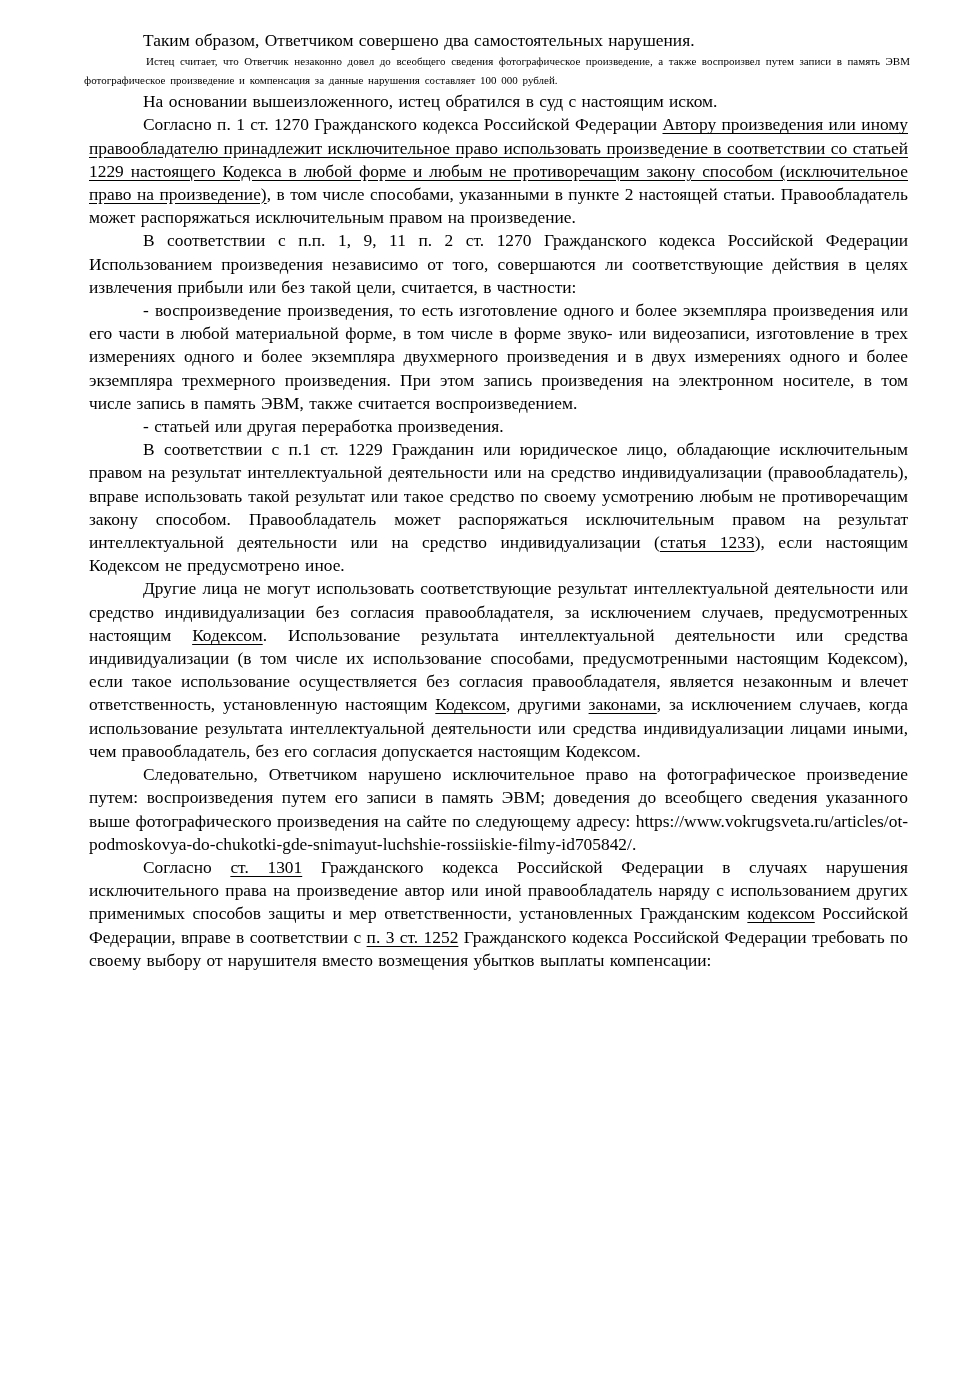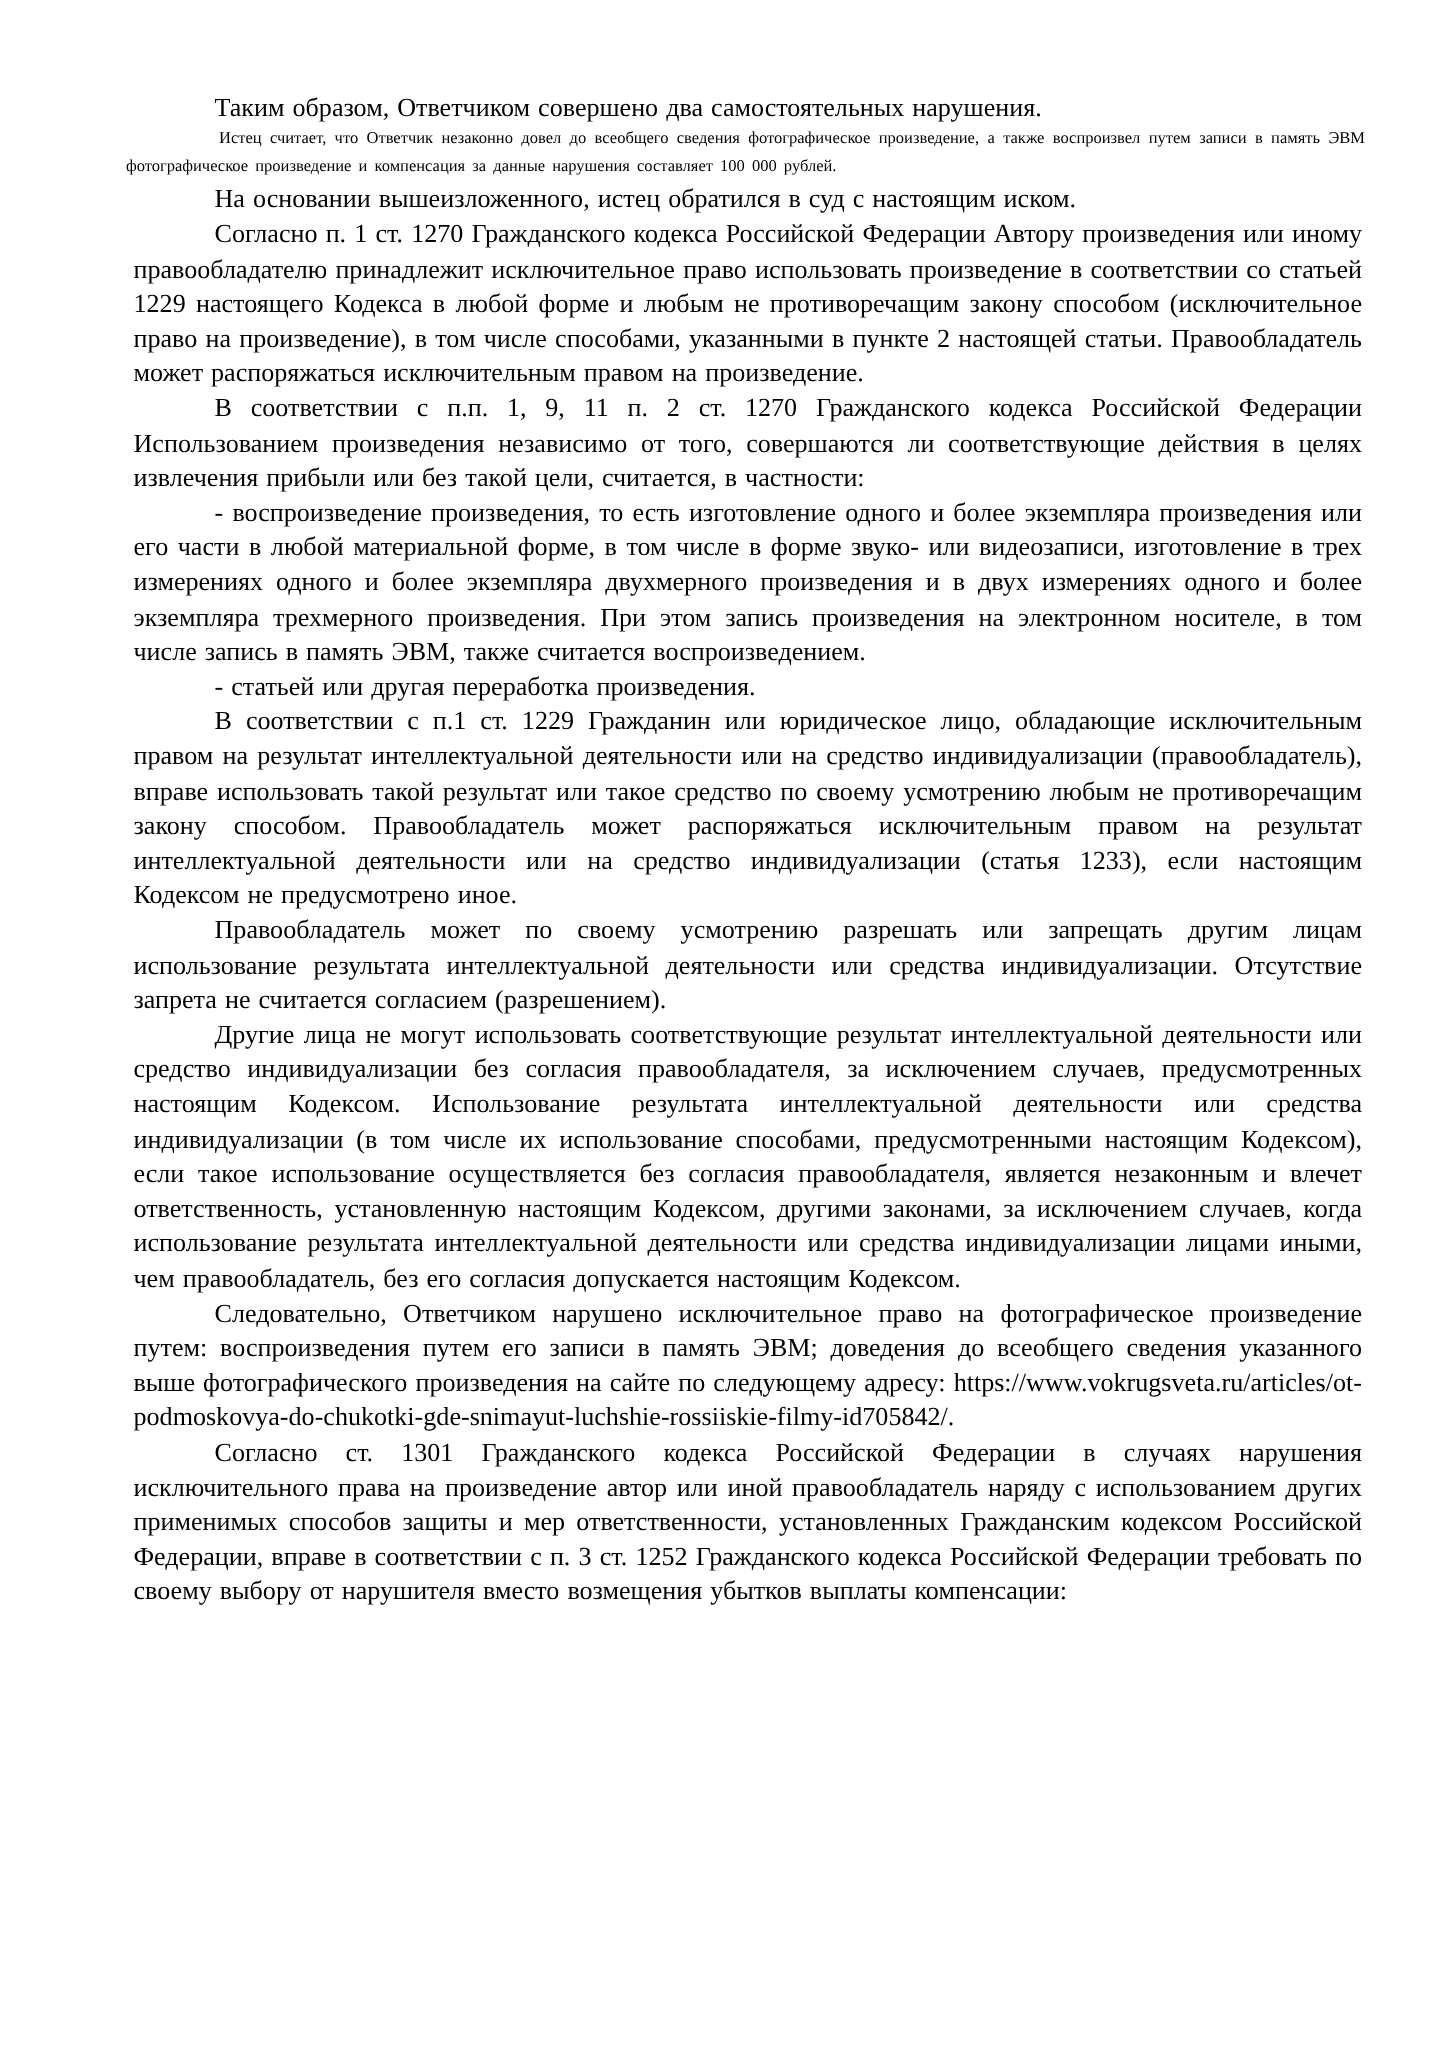--- a/index.html
+++ b/index.html
@@ -3,42 +3,42 @@
 <meta charset="utf-8">
 <style>
   html,body { margin:0; padding:0; background:#ffffff; }
   .page {
     position:relative;
     width:970px;
     height:1110px;
     box-sizing:border-box;
     background:#ffffff;
     color:#000000;
-    padding:60px 62px 0 89px;
+    padding:29px 62px 0 89px;
     font-family:"Liberation Serif","DejaVu Serif",serif;
     overflow:hidden;
   }
   .page p {
     margin:0;
     text-align:justify;
     font-size:17.4px;
     line-height:23.2px;
     text-indent:54px;
     hyphens:none;
     word-spacing:1px;
   }
   .page p.small {
     font-size:11px;
     line-height:19px;
     text-indent:62px;
     margin-left:-5px;
     margin-right:-2px;
     word-spacing:2px;
   }
-  .u { text-underline-offset:3px; }
+  .u { text-decoration:underline; text-underline-offset:3px; }
 </style>
 </head>
 <body>
 
 <div class="page">
 
   <p><span>Таким образом, Ответчиком совершено два самостоятельных нарушения.</span></p>
 
   <p class="small"><span>Истец считает, что Ответчик незаконно довел до всеобщего сведения фотографическое произведение, а также воспроизвел путем записи в память ЭВМ фотографическое произведение и компенсация за данные нарушения составляет 100 000 рублей.</span></p>
 
@@ -48,21 +48,20 @@
 
   <p><span>В соответствии с п.п. 1, 9, 11 п. 2 ст. 1270 Гражданского кодекса Российской Федерации Использованием произведения независимо от того, совершаются ли соответствующие действия в целях извлечения прибыли или без такой цели, считается, в частности:</span></p>
 
   <p><span>- воспроизведение произведения, то есть изготовление одного и более экземпляра произведения или его части в любой материальной форме, в том числе в форме звуко- или видеозаписи, изготовление в трех измерениях одного и более экземпляра двухмерного произведения и в двух измерениях одного и более экземпляра трехмерного произведения. При этом запись произведения на электронном носителе, в том числе запись в память ЭВМ, также считается воспроизведением.</span></p>
 
 
   <p><span>- статьей или другая переработка произведения.</span></p>
 
   <p><span>В соответствии с п.1 ст. 1229 Гражданин или юридическое лицо, обладающие исключительным правом на результат интеллектуальной деятельности или на средство индивидуализации (правообладатель), вправе использовать такой результат или такое средство по своему усмотрению любым не противоречащим закону способом. Правообладатель может распоряжаться исключительным правом на результат интеллектуальной деятельности или на средство индивидуализации (</span><span class="u">статья 1233</span><span>), если настоящим Кодексом не предусмотрено иное.</span></p>
 
-  <p><span>Правообладатель может по своему усмотрению разрешать или запрещать другим лицам использование результата интеллектуальной деятельности или средства индивидуализации. </span><span class="u">Отсутствие запрета не считается согласием (разрешением).</span></p>
 
   <p><span>Другие лица не могут использовать соответствующие результат интеллектуальной деятельности или средство индивидуализации без согласия правообладателя, за исключением случаев, предусмотренных настоящим </span><span class="u">Кодексом</span><span>. Использование результата интеллектуальной деятельности или средства индивидуализации (в том числе их использование способами, предусмотренными настоящим Кодексом), если такое использование осуществляется без согласия правообладателя, является незаконным и влечет ответственность, установленную настоящим </span><span class="u">Кодексом</span><span>, другими </span><span class="u">законами</span><span>, за исключением случаев, когда использование результата интеллектуальной деятельности или средства индивидуализации лицами иными, чем правообладатель, без его согласия допускается настоящим Кодексом.</span></p>
 
   <p><span>Следовательно, Ответчиком нарушено исключительное право на фотографическое произведение путем: воспроизведения путем его записи в память ЭВМ; доведения до всеобщего сведения указанного выше фотографического произведения на сайте по следующему адресу: https://www.vokrugsveta.ru/articles/ot-podmoskovya-do-chukotki-gde-snimayut-luchshie-rossiiskie-filmy-id705842/.</span></p>
 
   <p><span>Согласно </span><span class="u">ст. 1301</span><span> Гражданского кодекса Российской Федерации в случаях нарушения исключительного права на произведение автор или иной правообладатель наряду с использованием других применимых способов защиты и мер ответственности, установленных Гражданским </span><span class="u">кодексом</span><span> Российской Федерации, вправе в соответствии с </span><span class="u">п. 3 ст. 1252</span><span> Гражданского кодекса Российской Федерации требовать по своему выбору от нарушителя вместо возмещения убытков выплаты компенсации:</span></p>
 
 </div>
 
 </body></html>

